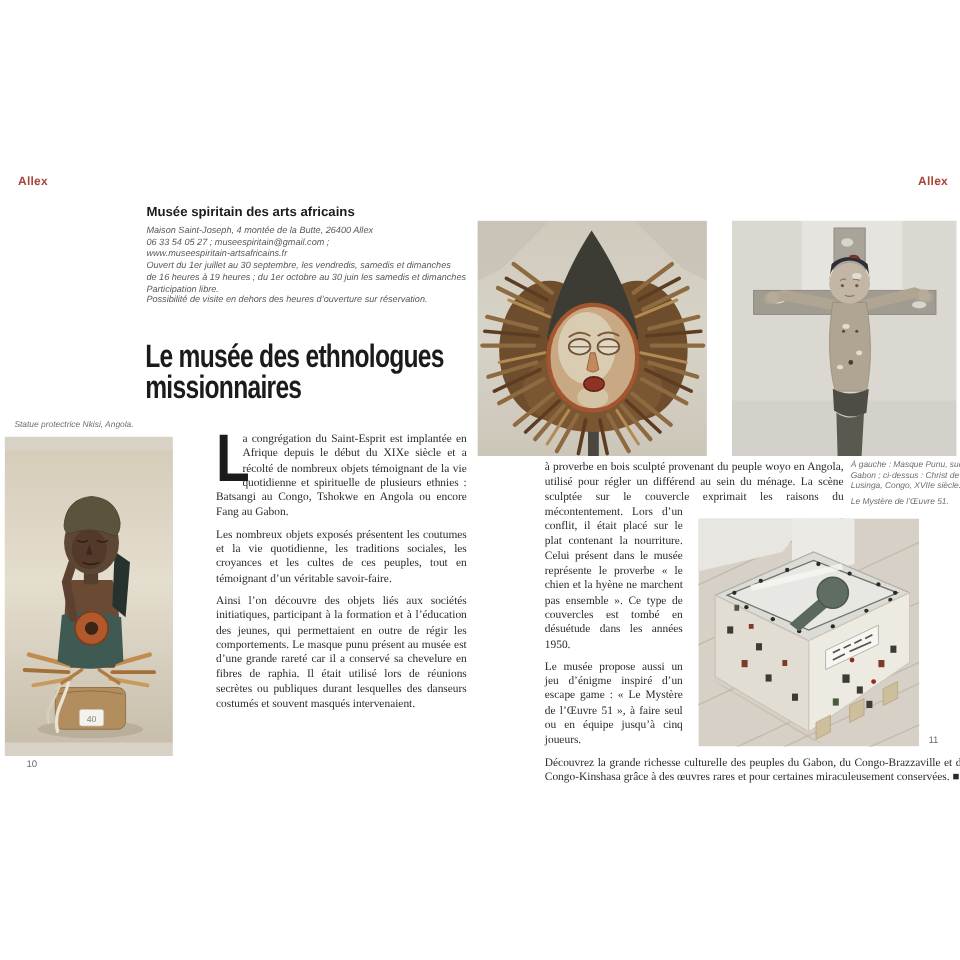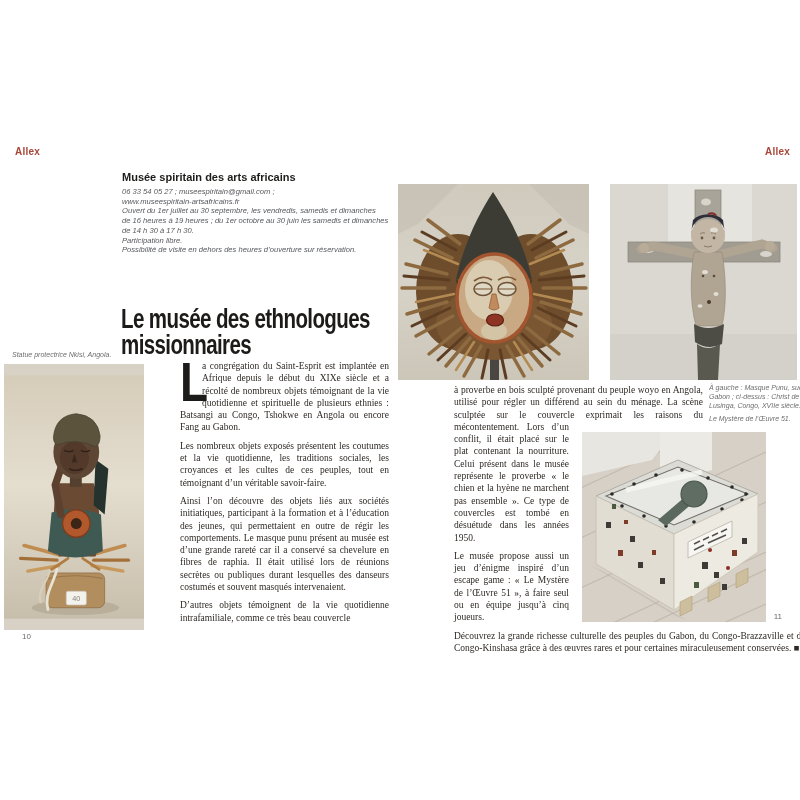--- a/index.html
+++ b/index.html
@@ -8,21 +8,21 @@
   .abs{position:absolute;}
   .allex{font:bold 10px/12px "Liberation Sans",sans-serif;color:var(--accent,#a8473a);letter-spacing:.2px;}
   .pagenum{font:8px/10px "Liberation Sans",sans-serif;color:#6b6b6b;}
 
   
   .info{left:122px;top:171px;width:276px;}
   .info-title{font:bold 11px/13px "Liberation Sans",sans-serif;color:#1d1c1a;margin-bottom:3px;}
   .info-line{font:italic 7.6px/9.7px "Liberation Sans",sans-serif;color:#55585c;white-space:nowrap;}
 
   
-  .article-title{left:121px;top:306px;color:#1c1b19;}
+  .article-title{left:121px;top:284px;color:#1c1b19;}
   .article-title .t-line{font:bold 27px/26px "Liberation Sans",sans-serif;letter-spacing:-.8px;
        transform:scaleX(.76);transform-origin:0 0;white-space:nowrap;}
 
   
   .cap{font:italic 7px/8.8px "Liberation Sans",sans-serif;color:#6e6e6e;}
 
   
   .bodycol{font:9.5px/12.3px "Liberation Serif",serif;color:#2e2924;text-align:justify;}
   .bodycol p{margin:0 0 6px 0;}
   .left-col{left:180px;top:360px;width:209px;}
@@ -42,25 +42,25 @@
 </style>
 </head>
 <body>
 
 <div class="spread">
 
   <div class="abs allex" style="left:15px;top:146px;">Allex</div>
 
   <div class="abs info">
     <div class="info-title">Musée spiritain des arts africains</div>
+    <div class="info-line">Maison Saint-Joseph, 4 montée de la Butte, 26400 Allex</div>
     <div class="info-line">06 33 54 05 27 ; museespiritain@gmail.com ;</div>
     <div class="info-line">www.museespiritain-artsafricains.fr</div>
     <div class="info-line">Ouvert du 1er juillet au 30 septembre, les vendredis, samedis et dimanches</div>
     <div class="info-line">de 16 heures à 19 heures ; du 1er octobre au 30 juin les samedis et dimanches</div>
-    <div class="info-line">de 14 h 30 à 17 h 30.</div>
     <div class="info-line">Participation libre.</div>
     <div class="info-line">Possibilité de visite en dehors des heures d’ouverture sur réservation.</div>
   </div>
 
   <div class="abs article-title">
     <div class="t-line">Le musée des ethnologues</div>
     <div class="t-line">missionnaires</div>
   </div>
 
   <div class="abs cap" style="left:12px;top:351px;">Statue protectrice Nkisi, Angola.</div>
@@ -106,21 +106,20 @@
       <path d="M54,68 Q56,44 79,42 Q102,44 105,66 Q105,76 100,78 Q79,68 58,76 Q54,74 54,68 Z" fill="#5c533d" stroke="#46402e" stroke-width="0.8"></path>
       <rect x="68" y="236" width="22" height="15" rx="2" fill="#f4f2ec" stroke="#c9c4ba" stroke-width="0.7"></rect>
       <text x="79" y="247" text-anchor="middle" font-size="8" fill="#8a857c" font-family="Liberation Sans, sans-serif">40</text>
     </svg>
   </figure>
 
   <div class="abs bodycol left-col">
     <p><span class="dropcap">L</span><span>a congrégation du Saint-Esprit est implantée en Afrique depuis le début du XIXe siècle et a récolté de nombreux objets témoignant de la vie quotidienne et spirituelle de plusieurs ethnies : Batsangi au Congo, Tshokwe en Angola ou encore Fang au Gabon.</span></p>
     <p>Les nombreux objets exposés présentent les coutumes et la vie quotidienne, les traditions sociales, les croyances et les cultes de ces peuples, tout en témoignant d’un véritable savoir-faire.</p>
     <p>Ainsi l’on découvre des objets liés aux sociétés initiatiques, participant à la formation et à l’éducation des jeunes, qui permettaient en outre de régir les comportements. Le masque punu présent au musée est d’une grande rareté car il a conservé sa chevelure en fibres de raphia. Il était utilisé lors de réunions secrètes ou publiques durant lesquelles des danseurs costumés et souvent masqués intervenaient.</p>
-    <p>D’autres objets témoignent de la vie quotidienne intrafamiliale, comme ce très beau couvercle</p>
   </div>
 
   <div class="abs pagenum" style="left:22px;top:632px;text-align:right;">10</div>
 
   <div class="abs allex" style="right:10px;top:146px;">Allex</div>
 
   <figure class="ph abs" style="left:398px;top:184px;width:191px;height:196px;margin:0;">
     <svg viewBox="0 0 191 196">
       <defs>
         <linearGradient id="mkbg" x1="0" y1="0" x2="0" y2="1">

